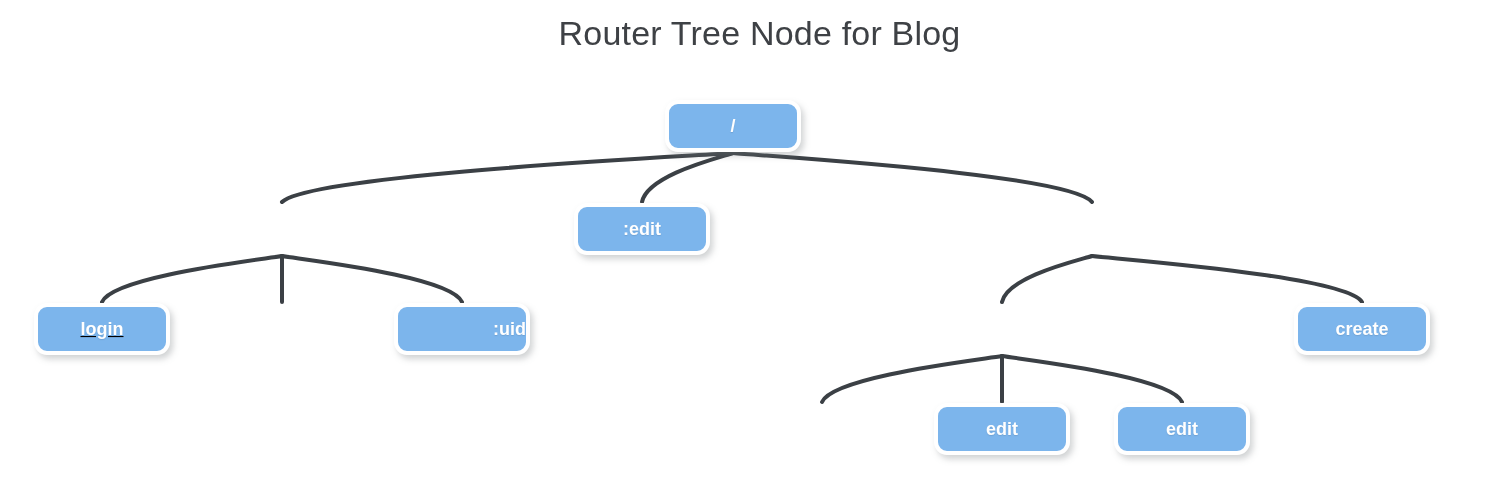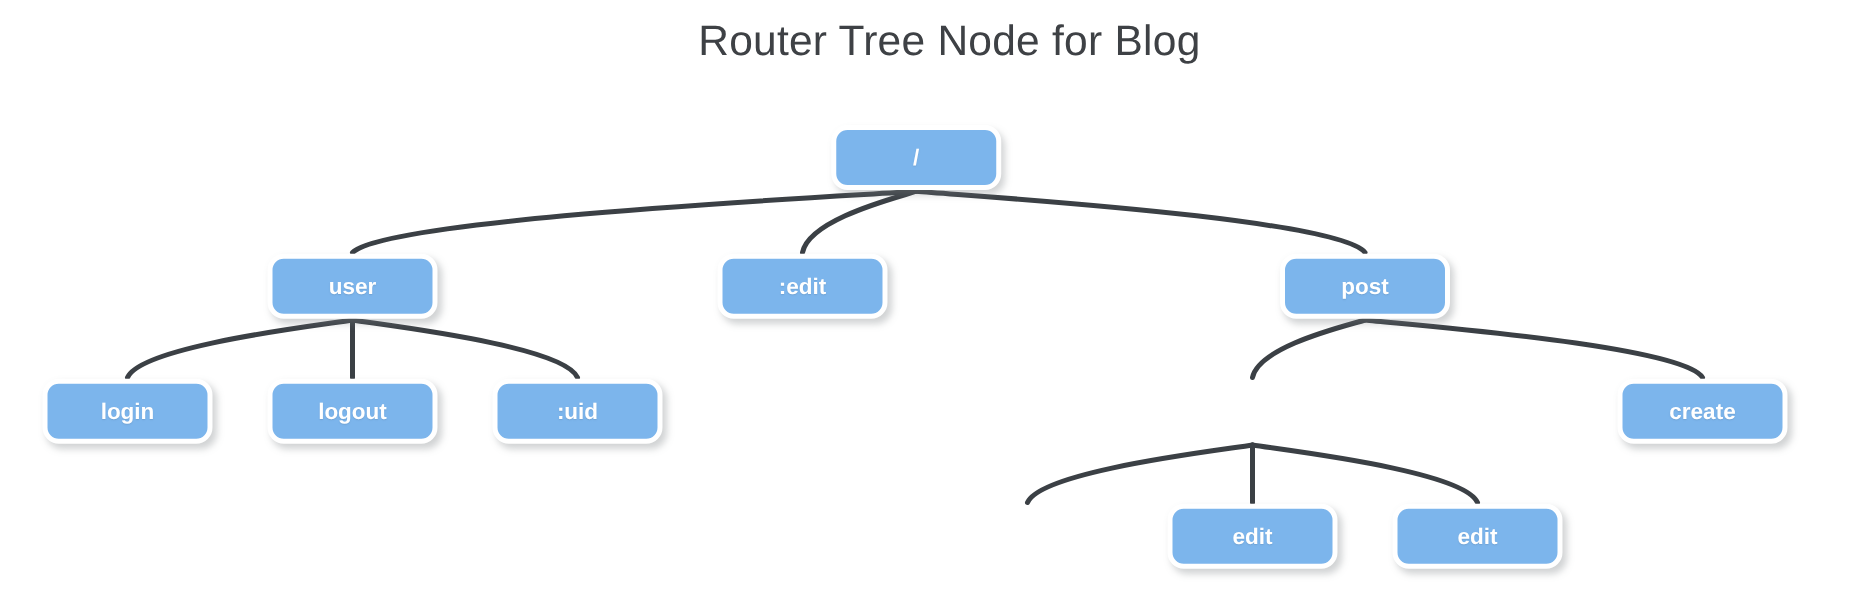--- a/index.html
+++ b/index.html
@@ -96,36 +96,27 @@
       <path class="edge-path" d="M 1092 256 C 1135.2 260.6, 1345.8 276.7, 1362 302"></path>
       <path class="edge-path" d="M 1002 356 C 973.2 360.6, 832.8 376.7, 822 402"></path>
       <path class="edge-path" d="M 1002 356 C 1002 360.6, 1002 376.7, 1002 402"></path>
       <path class="edge-path" d="M 1002 356 C 1030.8 360.6, 1171.2 376.7, 1182 402"></path>
     </svg>
 
   <div id="node-layer">
       <div class="tree-node" style="left: 665px; top: 100px; width: 136px; height: 52px;">
         <span class="tree-node-label">/</span>
       </div>
-      <div class="tree-node" style="left: 214px; top: 203px; width: 136px; height: 52px;">
-        <span class="tree-node-label">user</span>
-      </div>
       <div class="tree-node" style="left: 574px; top: 203px; width: 136px; height: 52px;">
         <span class="tree-node-label">:edit</span>
       </div>
-      <div class="tree-node" style="left: 1024px; top: 203px; width: 136px; height: 52px;">
-        <span class="tree-node-label">post</span>
-      </div>
-      <div class="tree-node" style="left: 34px; top: 303px; width: 136px; height: 52px;">
+      <div class="tree-node" style="left: 34px; top: 303px; width: 136px; height: 52px; text-decoration: underline;">
         <span class="tree-node-label">login</span>
       </div>
-      <div class="tree-node" style="left: 214px; top: 303px; width: 136px; height: 52px;">
-        <span class="tree-node-label">logout</span>
-      </div>
-      <div class="tree-node" style="left: 394px; top: 303px; width: 136px; height: 52px;">
+      <div class="tree-node" style="left: 394px; top: 303px; width: 136px; height: 52px; justify-content: flex-end;">
         <span class="tree-node-label">:uid</span>
       </div>
       <div class="tree-node" style="left: 1294px; top: 303px; width: 136px; height: 52px;">
         <span class="tree-node-label">create</span>
       </div>
       <div class="tree-node" style="left: 934px; top: 403px; width: 136px; height: 52px;">
         <span class="tree-node-label">edit</span>
       </div>
       <div class="tree-node" style="left: 1114px; top: 403px; width: 136px; height: 52px;">
         <span class="tree-node-label">edit</span>

